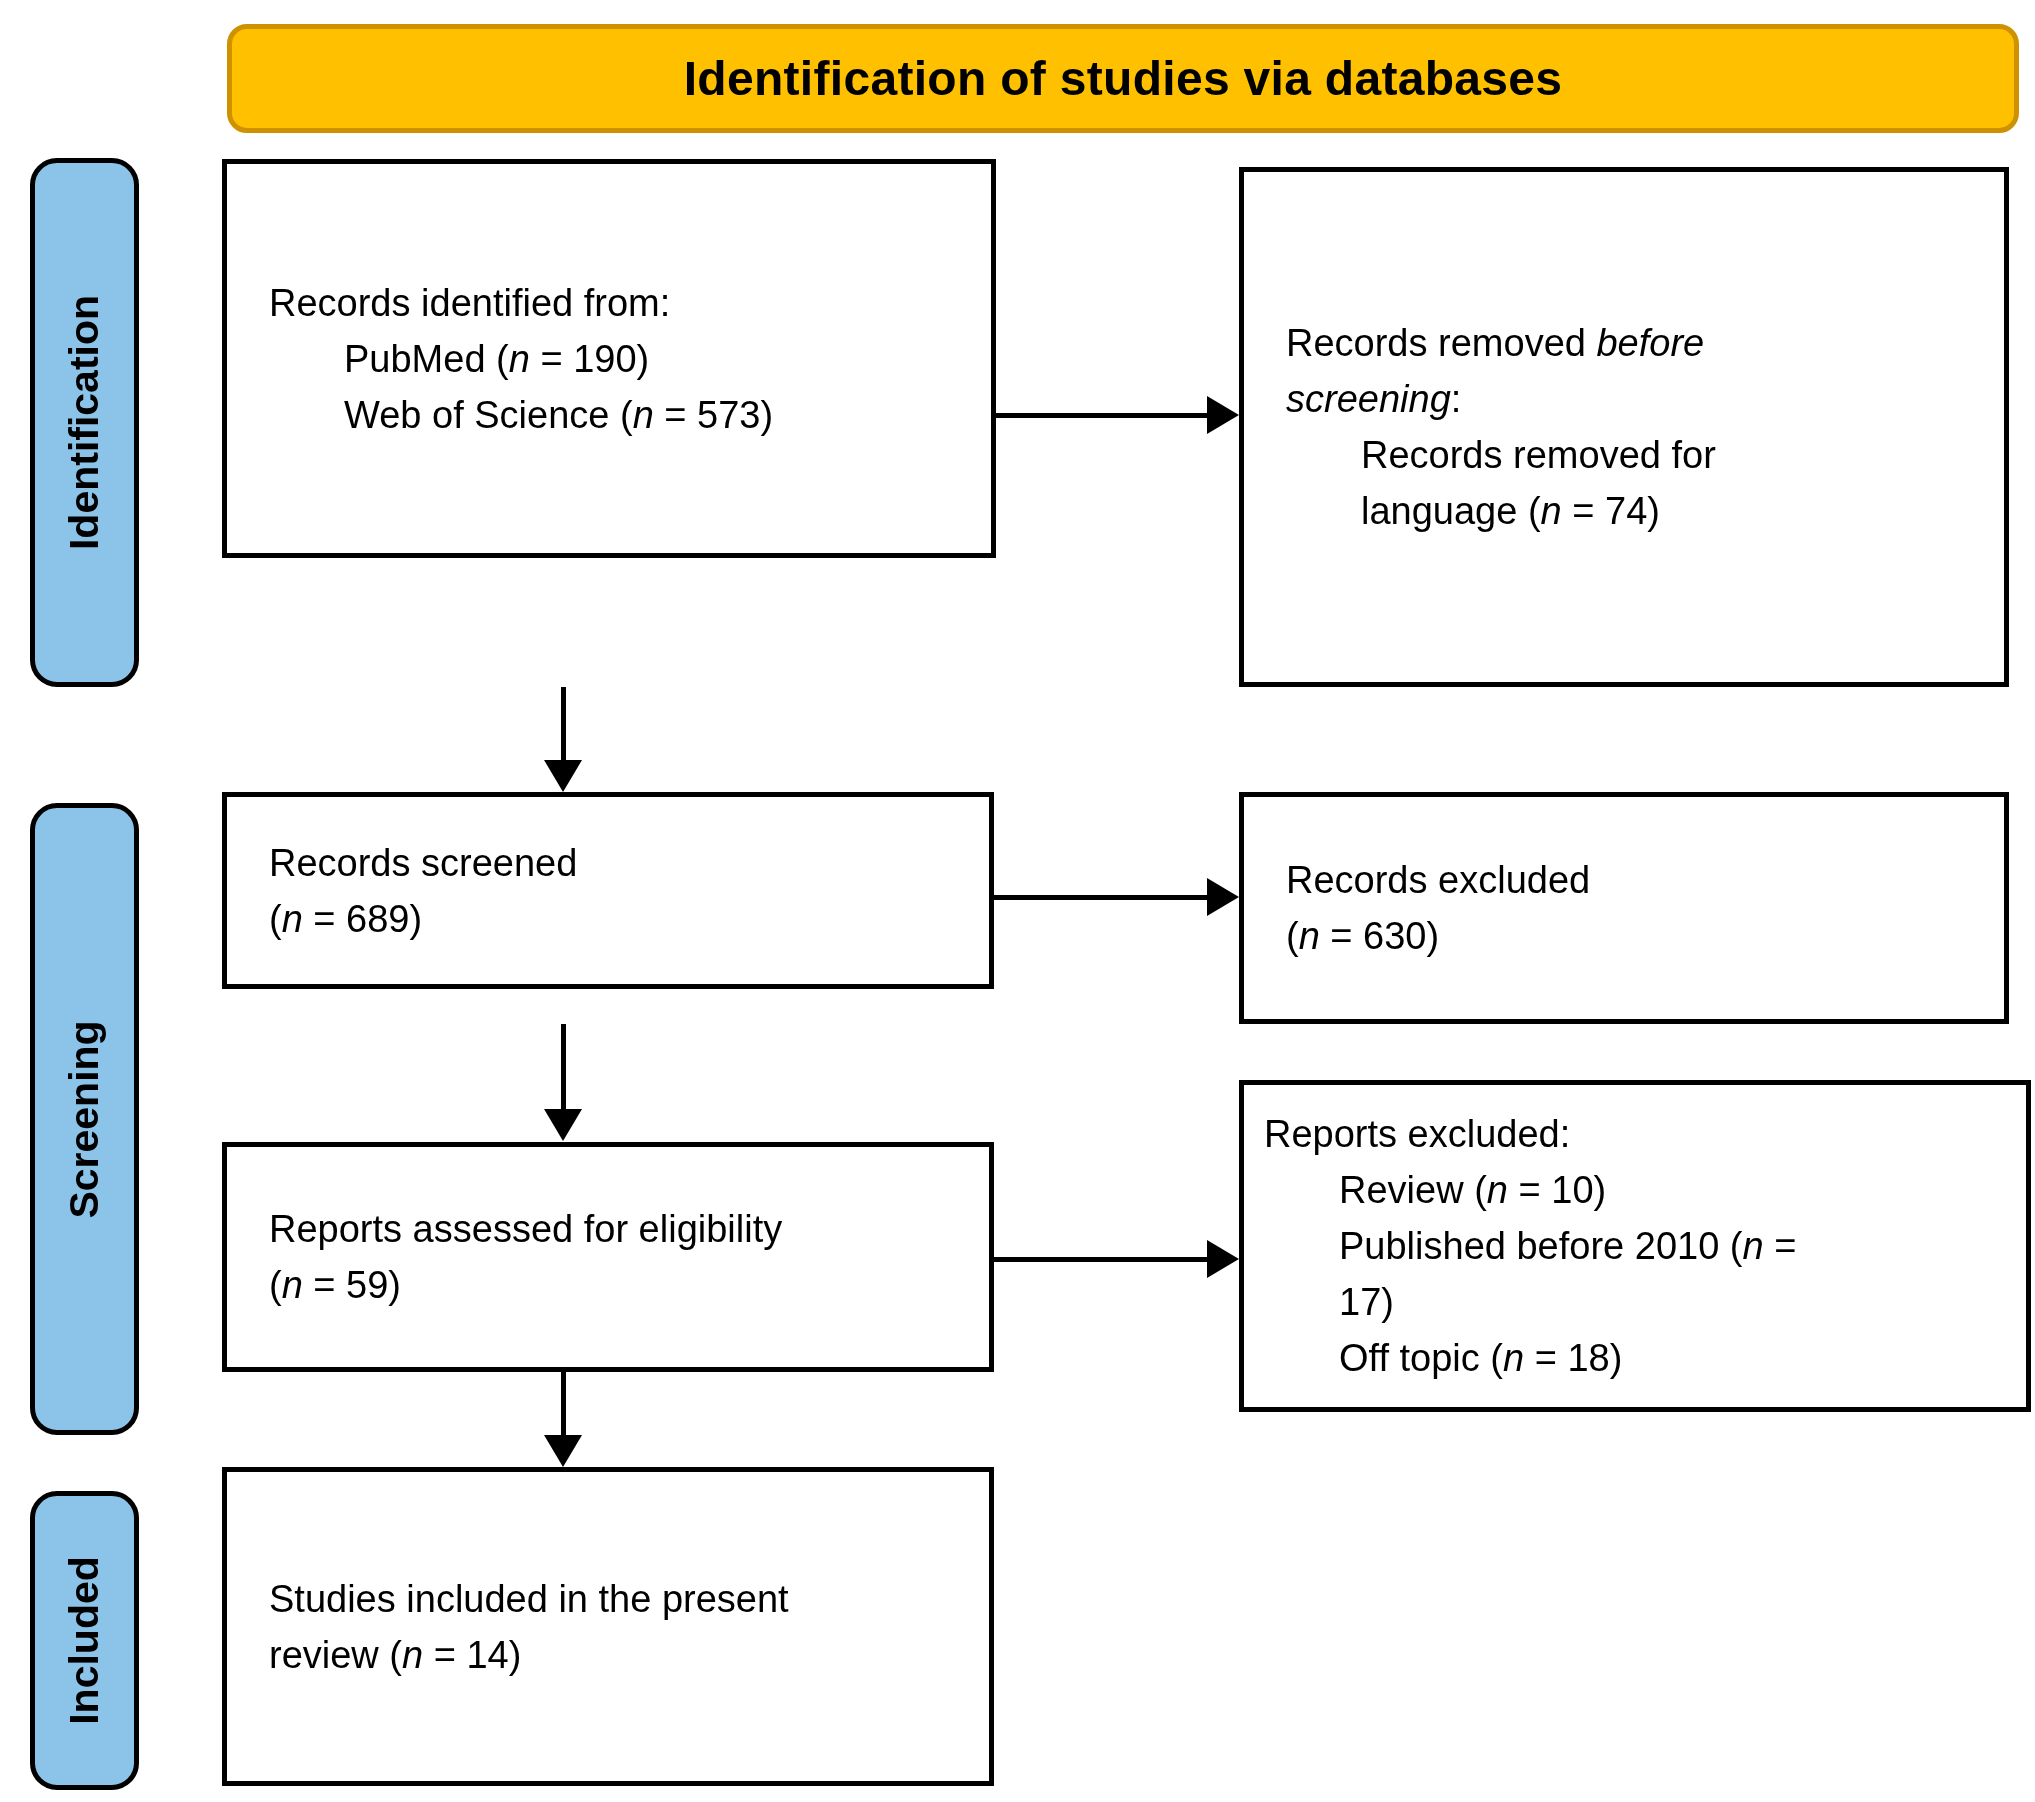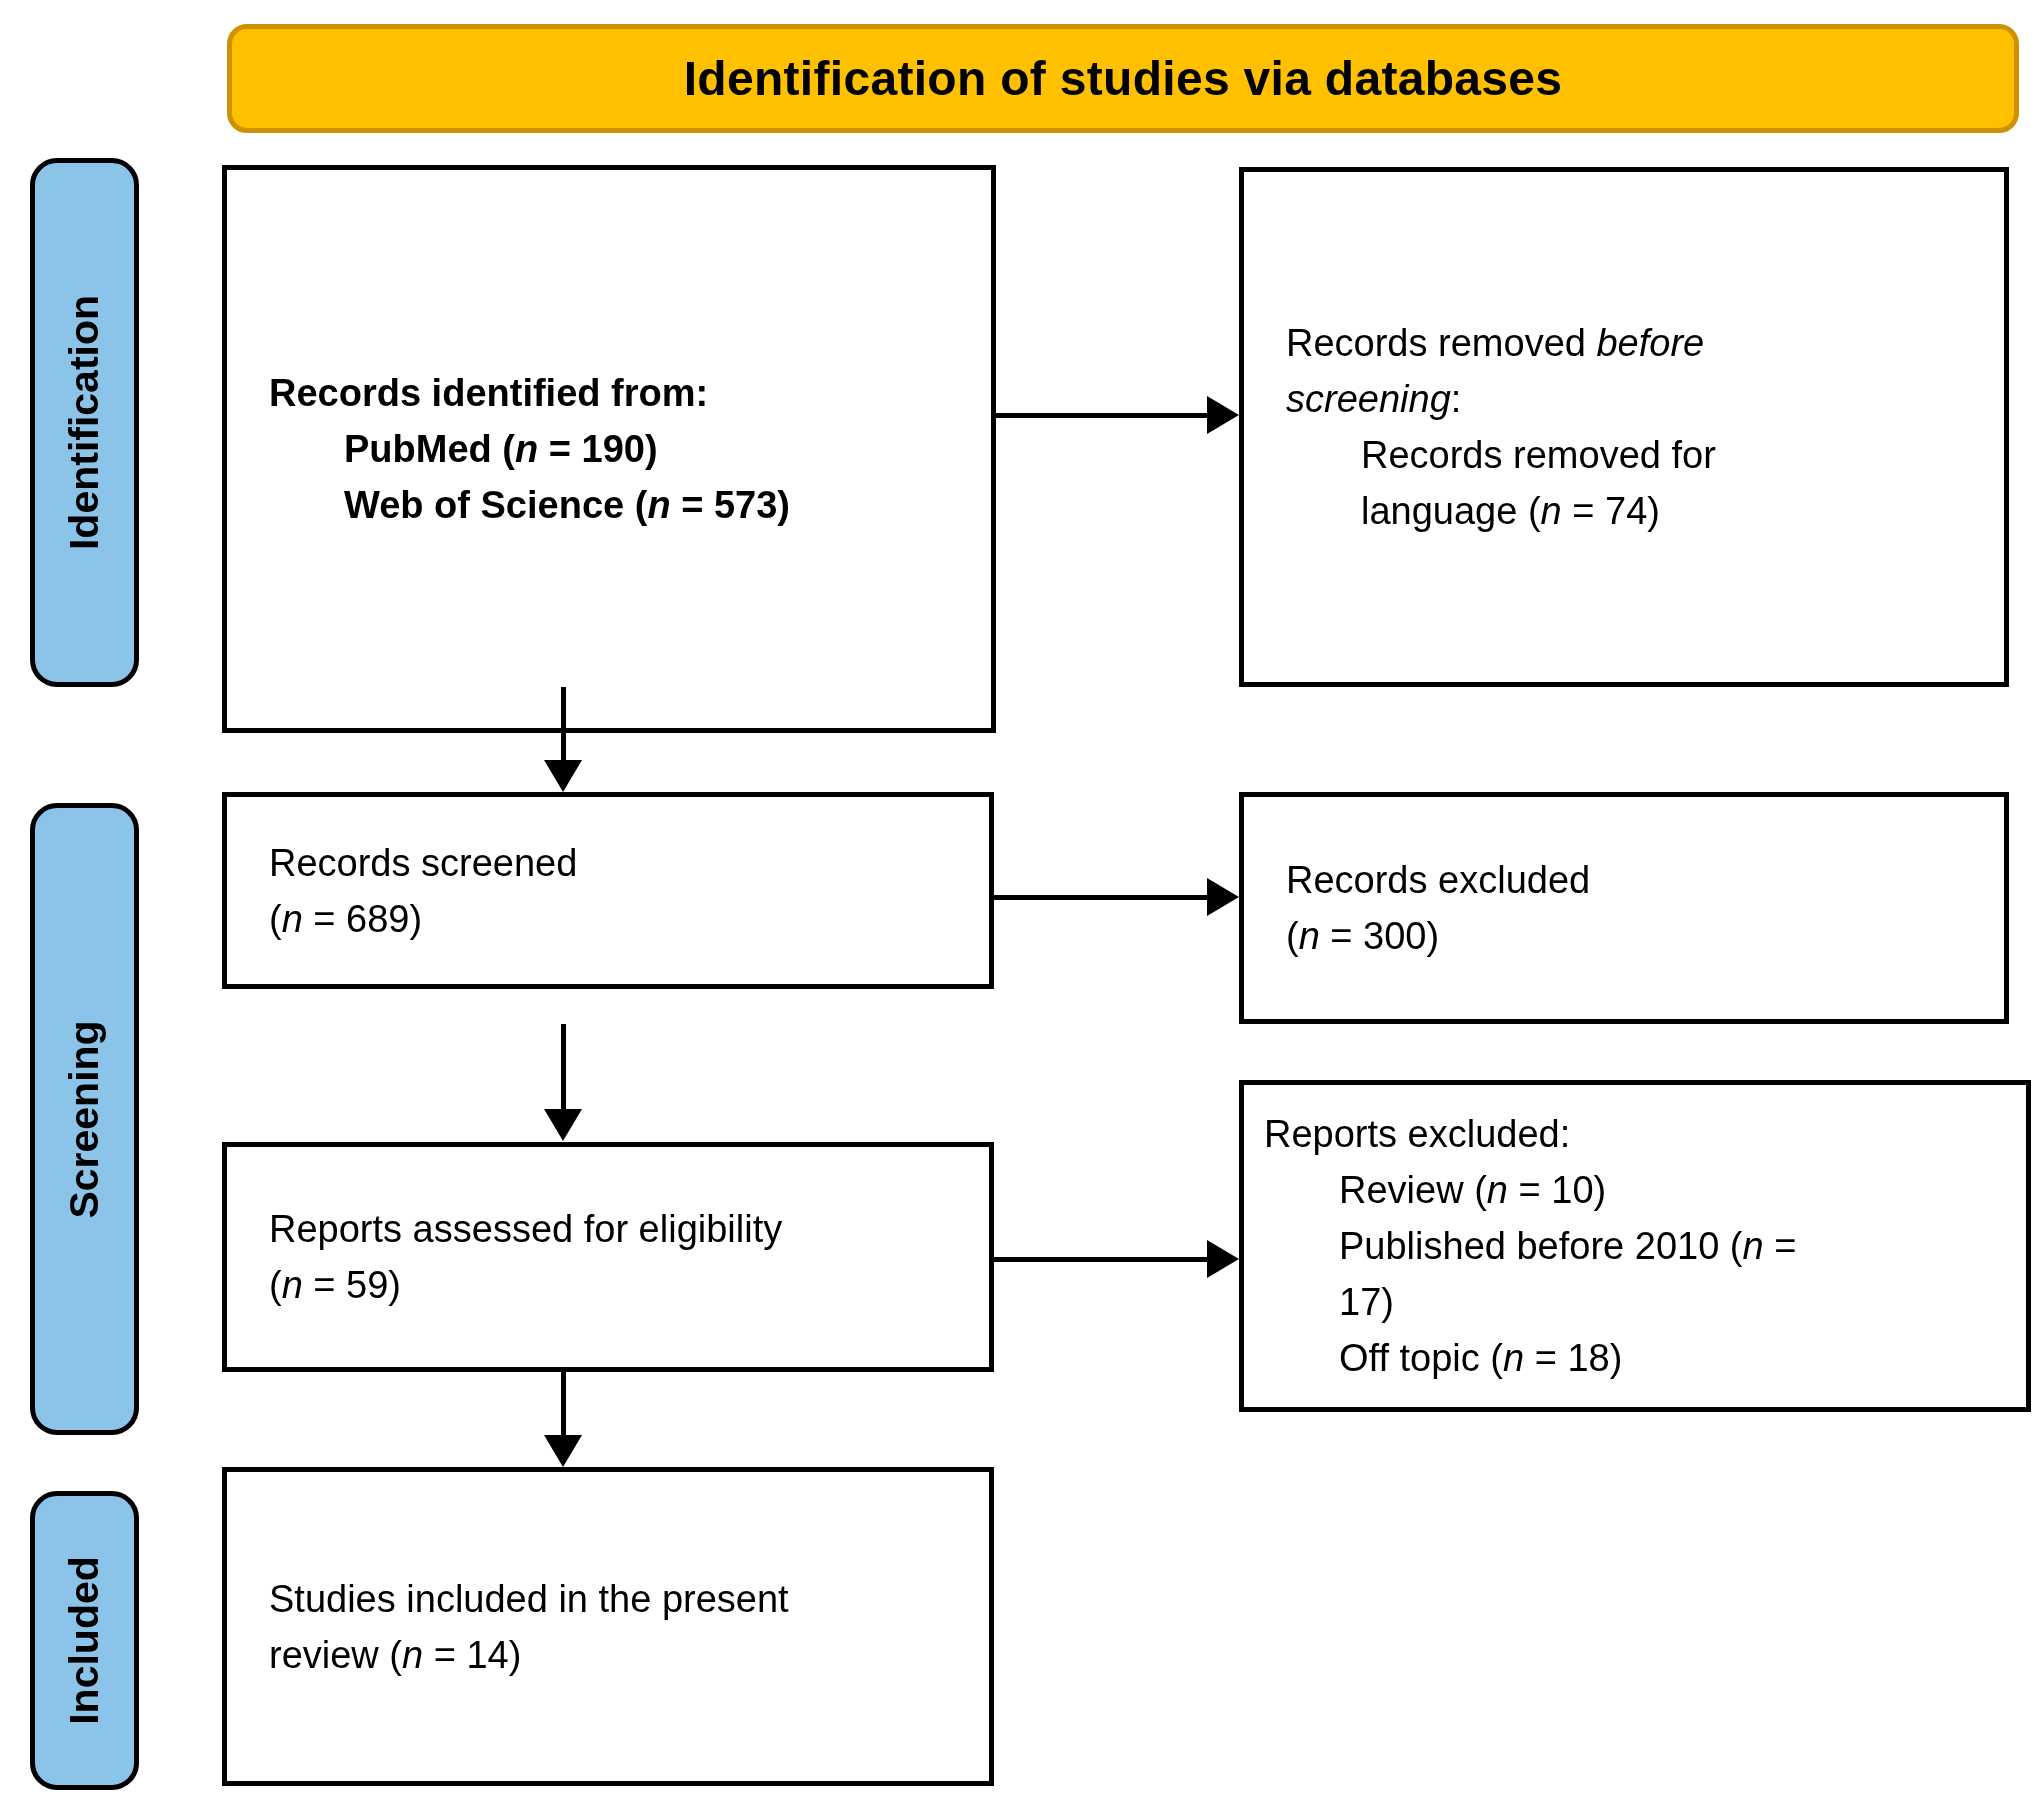--- a/index.html
+++ b/index.html
@@ -63,21 +63,21 @@
   
   .box {
     position: absolute;
     background: var(--box-fill);
     border: 5.4px solid var(--box-border);
     display: flex;
     flex-direction: column;
     justify-content: center;
     padding: 16px 24px 16px 42px;
   }
-  #box-records-identified { left: 222px;  top: 165px;  width: 774px; height: 568px; font-weight: bold; }
+  #box-records-identified { left: 222px;  top: 159px;  width: 774px; height: 399px; }
   #box-records-removed    { left: 1239px; top: 167px;  width: 770px; height: 520px; }
   #box-records-screened   { left: 222px;  top: 792px; width: 772px; height: 197px; }
   #box-records-excluded   { left: 1239px; top: 792px; width: 770px; height: 232px; }
   #box-reports-assessed   { left: 222px;  top: 1142px; width: 772px; height: 230px; }
   #box-reports-excluded   { left: 1239px; top: 1080px; width: 792px; height: 332px; padding-left: 20px; }
   #box-studies-included   { left: 222px;  top: 1467px; width: 772px; height: 319px; }
 
   .line {
     font-size: 38px;
     line-height: 56px;
@@ -157,21 +157,21 @@
     <div class="line indent"><span>language (</span><span class="it">n</span><span> = 74)</span></div>
   </div>
 
   <div class="box" id="box-records-screened">
     <div class="line"><span>Records screened</span></div>
     <div class="line"><span>(</span><span class="it">n</span><span> = 689)</span></div>
   </div>
 
   <div class="box" id="box-records-excluded">
     <div class="line"><span>Records excluded</span></div>
-    <div class="line"><span>(</span><span class="it">n</span><span> = 300)</span></div>
+    <div class="line"><span>(</span><span class="it">n</span><span> = 630)</span></div>
   </div>
 
   <div class="box" id="box-reports-assessed">
     <div class="line"><span>Reports assessed for eligibility</span></div>
     <div class="line"><span>(</span><span class="it">n</span><span> = 59)</span></div>
   </div>
 
   <div class="box" id="box-reports-excluded">
     <div class="line"><span>Reports excluded:</span></div>
     <div class="line indent"><span>Review (</span><span class="it">n</span><span> = 10)</span></div>

